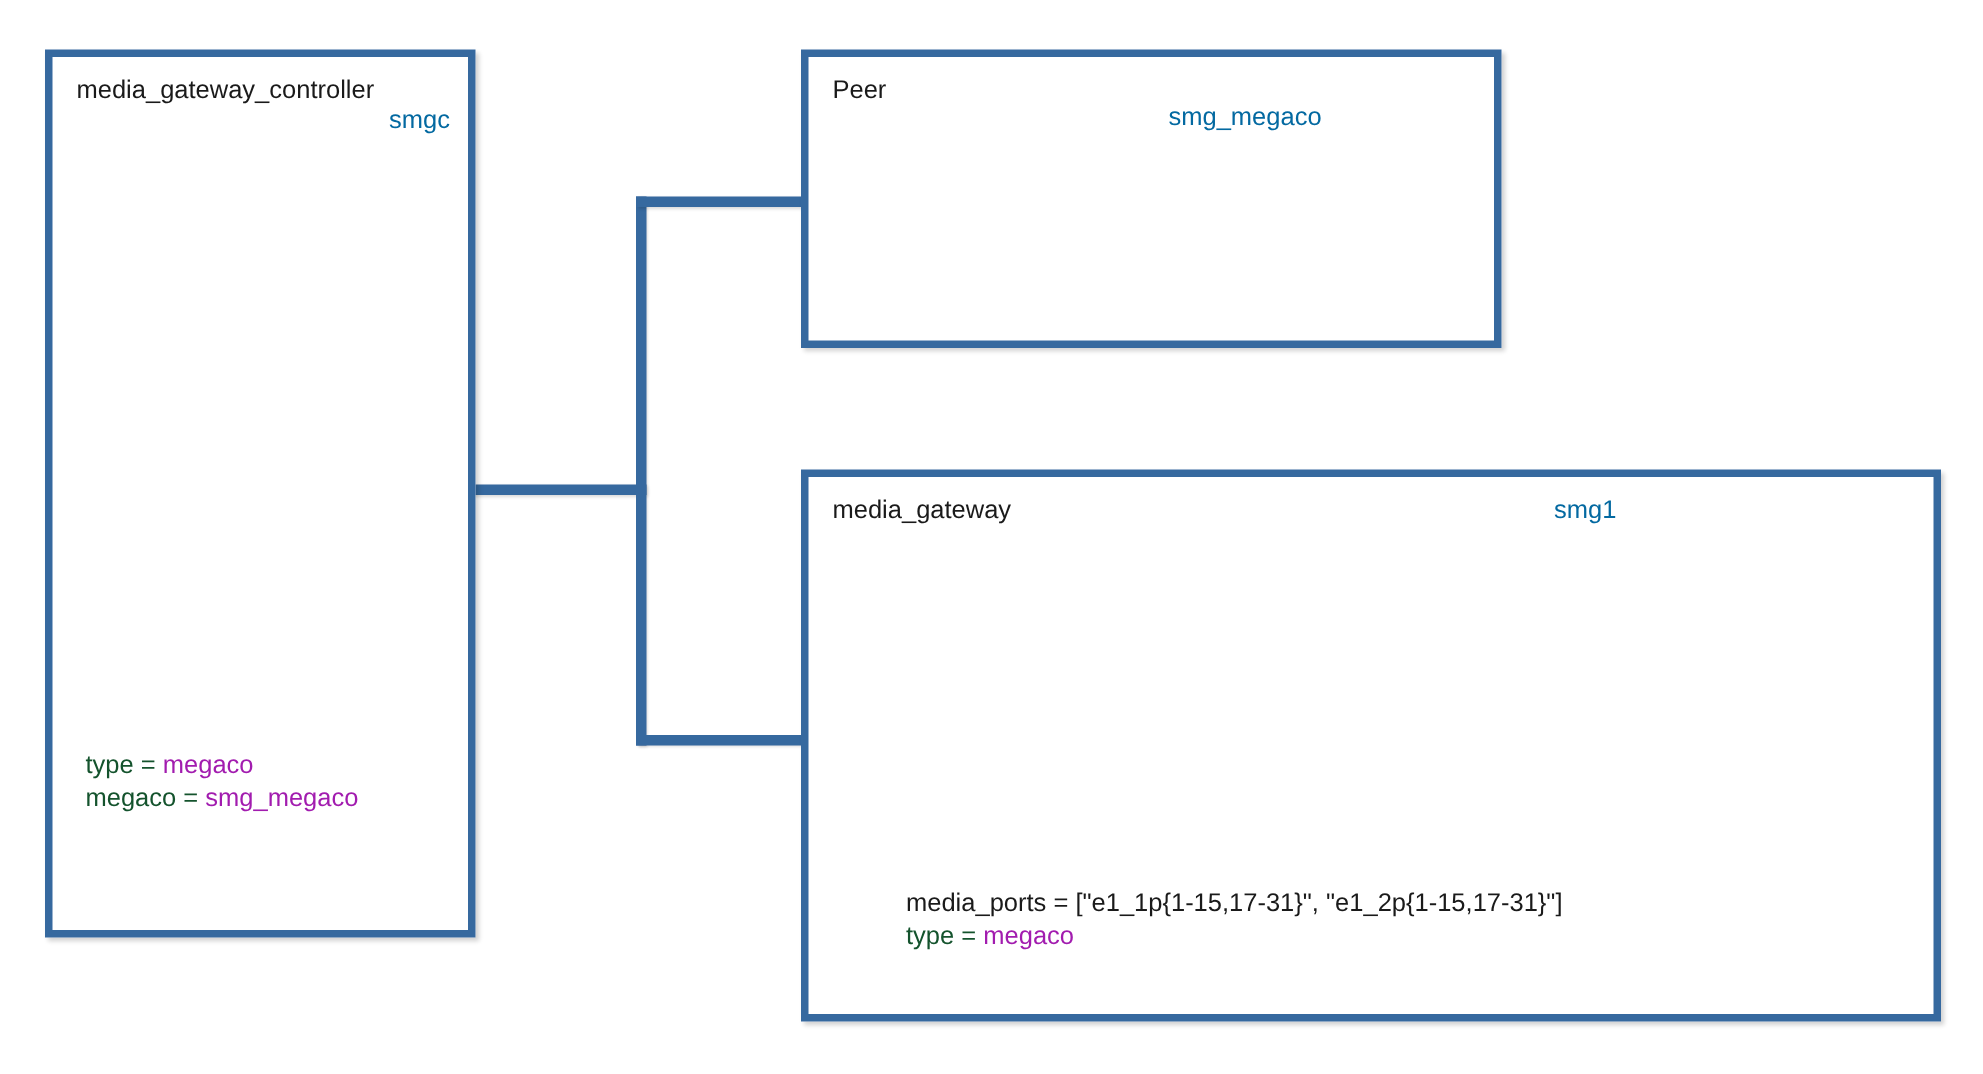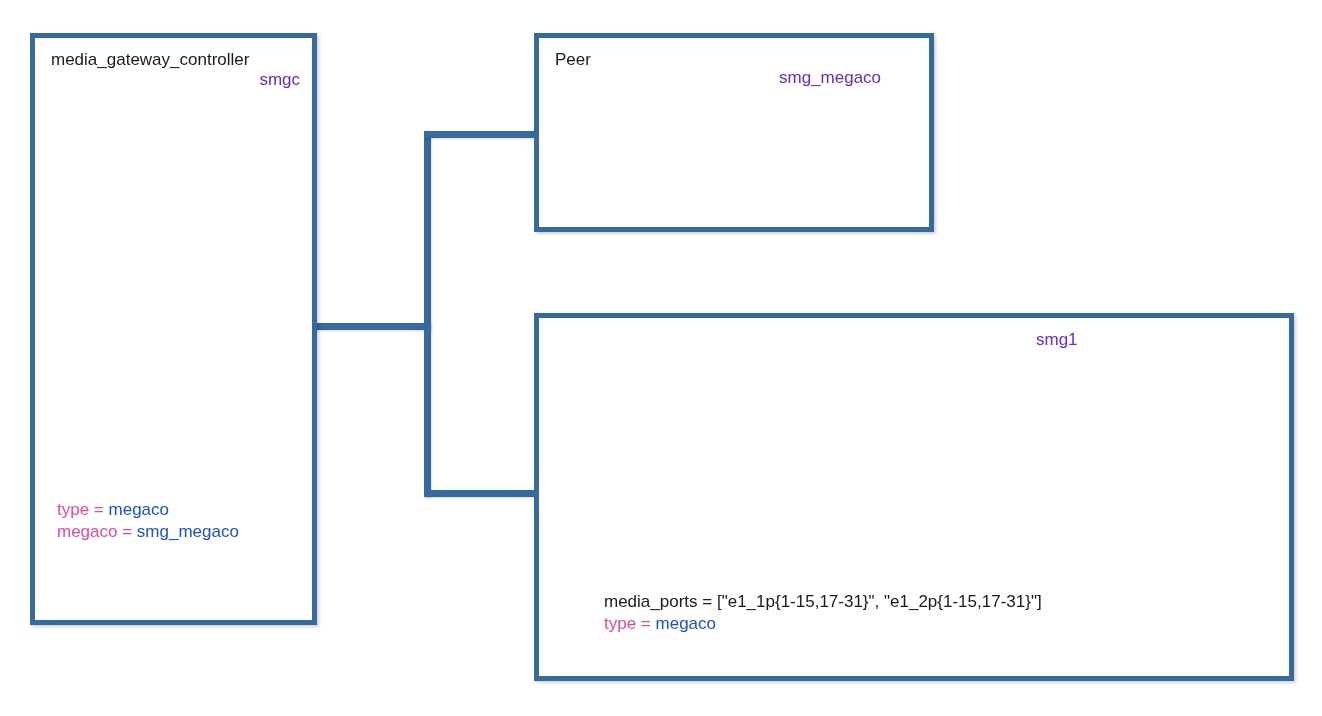--- a/index.html
+++ b/index.html
@@ -45,35 +45,35 @@
   .node-title {
     font-size: 17px;
     color: #1a1a1a;
     line-height: 20px;
     white-space: nowrap;
   }
 
   .node-instance {
     position: absolute;
     font-size: 17px;
-    color: #6d28d9;
+    color: #0369a1;
     line-height: 20px;
     white-space: nowrap;
   }
 
   .node-attrs {
     position: absolute;
     font-size: 17px;
     line-height: 22px;
     color: #1a1a1a;
     white-space: nowrap;
   }
   .node-attrs .attr-row { white-space: nowrap; }
-  .node-attrs .attr-key { color: #ec4899; }
-  .node-attrs .attr-val { color: #1d4ed8; }
+  .node-attrs .attr-key { color: #14532d; }
+  .node-attrs .attr-val { color: #a21caf; }
   .node-attrs .attr-val-plain { color: #1a1a1a; }
 
   
   .conn {
     position: absolute;
     background: #36699f;
     box-shadow: 1px 1px 2px rgba(0,0,0,0.15);
   }
 </style>
 </head>
@@ -98,28 +98,31 @@
     <div class="node-attrs" style="left:22px; bottom:77px;">
       <div class="attr-row">
         <span class="attr-key">type = </span><span class="attr-val">megaco</span>
       </div>
       <div class="attr-row">
         <span class="attr-key">megaco = </span><span class="attr-val">smg_megaco</span>
       </div>
     </div>
   </div>
 
-  <div class="node" style="left:534px; top:33px; width:400px; height:199px;">
+  <div class="node" style="left:534px; top:33px; width:467px; height:199px;">
     <div class="node-head">
       <div class="node-title">Peer</div>
     </div>
     <div class="node-instance" style="left:240px; top:30px;">smg_megaco</div>
   </div>
 
   <div class="node" style="left:534px; top:313px; width:760px; height:368px;">
+    <div class="node-head">
+      <div class="node-title">media_gateway</div>
+    </div>
     <div class="node-instance" style="left:497px; top:12px;">smg1</div>
 
     <div class="node-attrs" style="left:65px; bottom:41px;">
       <div class="attr-row">
         <span class="attr-val-plain">media_ports = ["e1_1p{1-15,17-31}", "e1_2p{1-15,17-31}"]</span>
       </div>
       <div class="attr-row">
         <span class="attr-key">type = </span><span class="attr-val">megaco</span>
       </div>
     </div>

